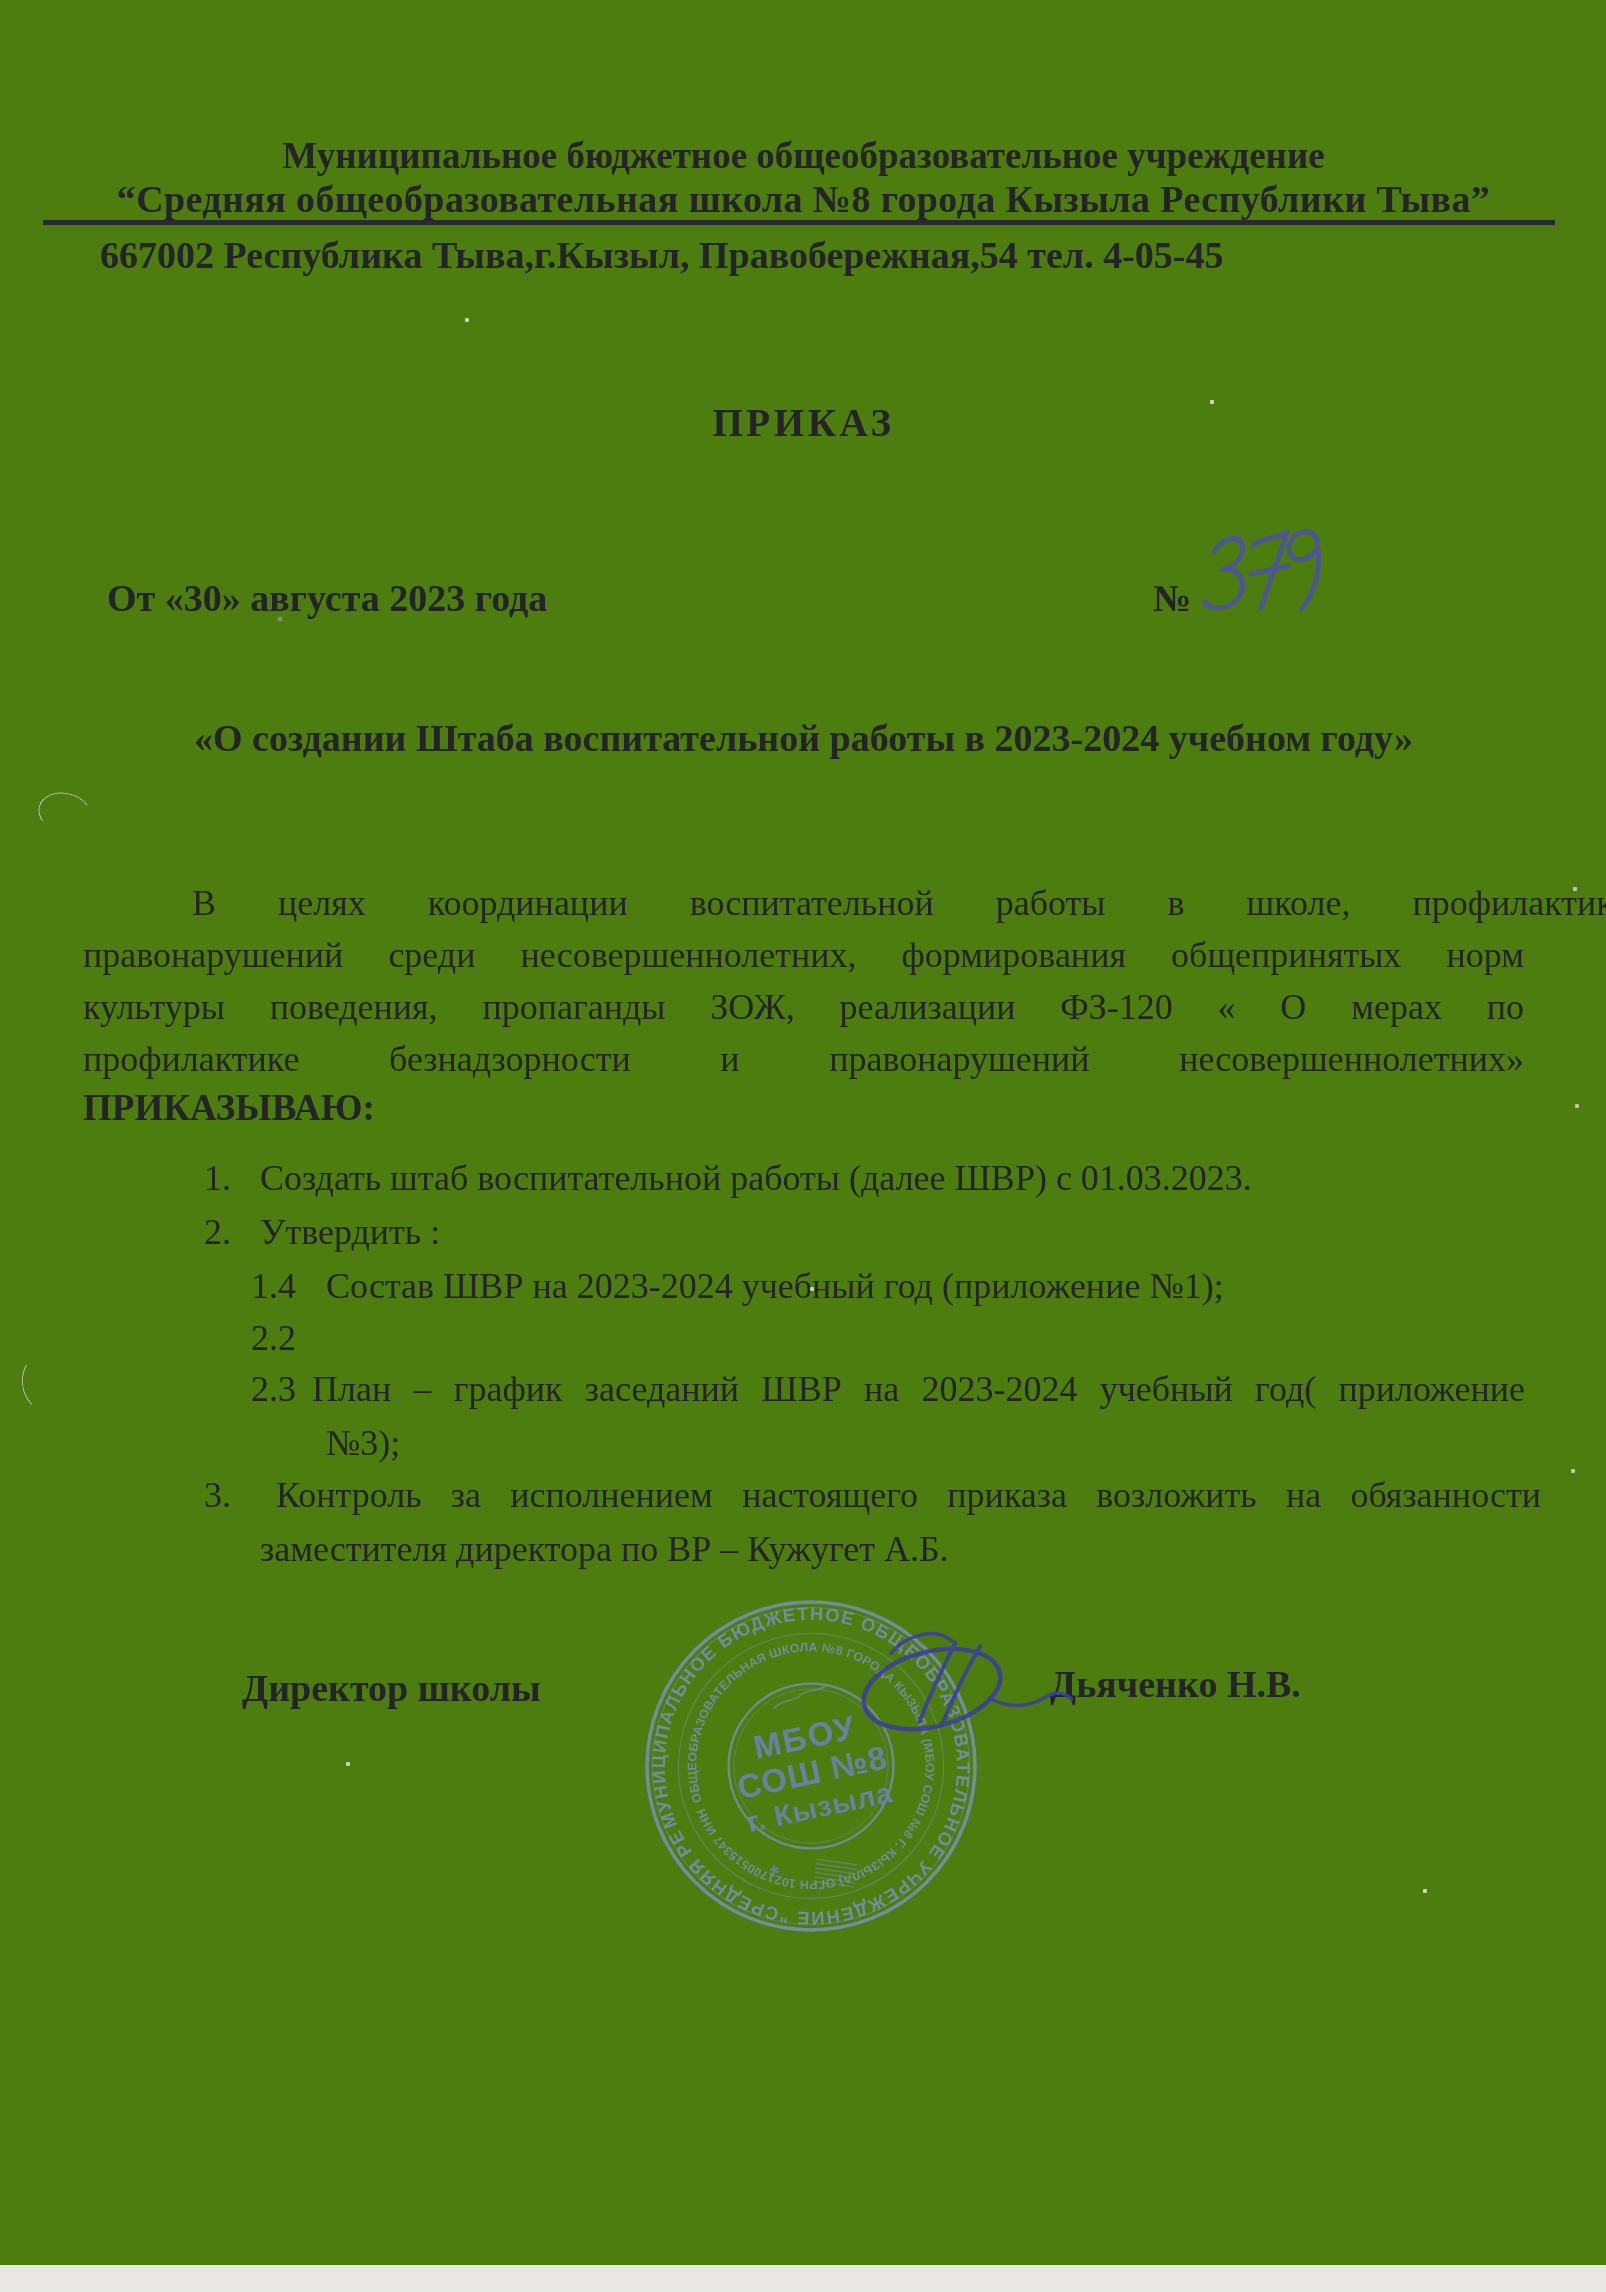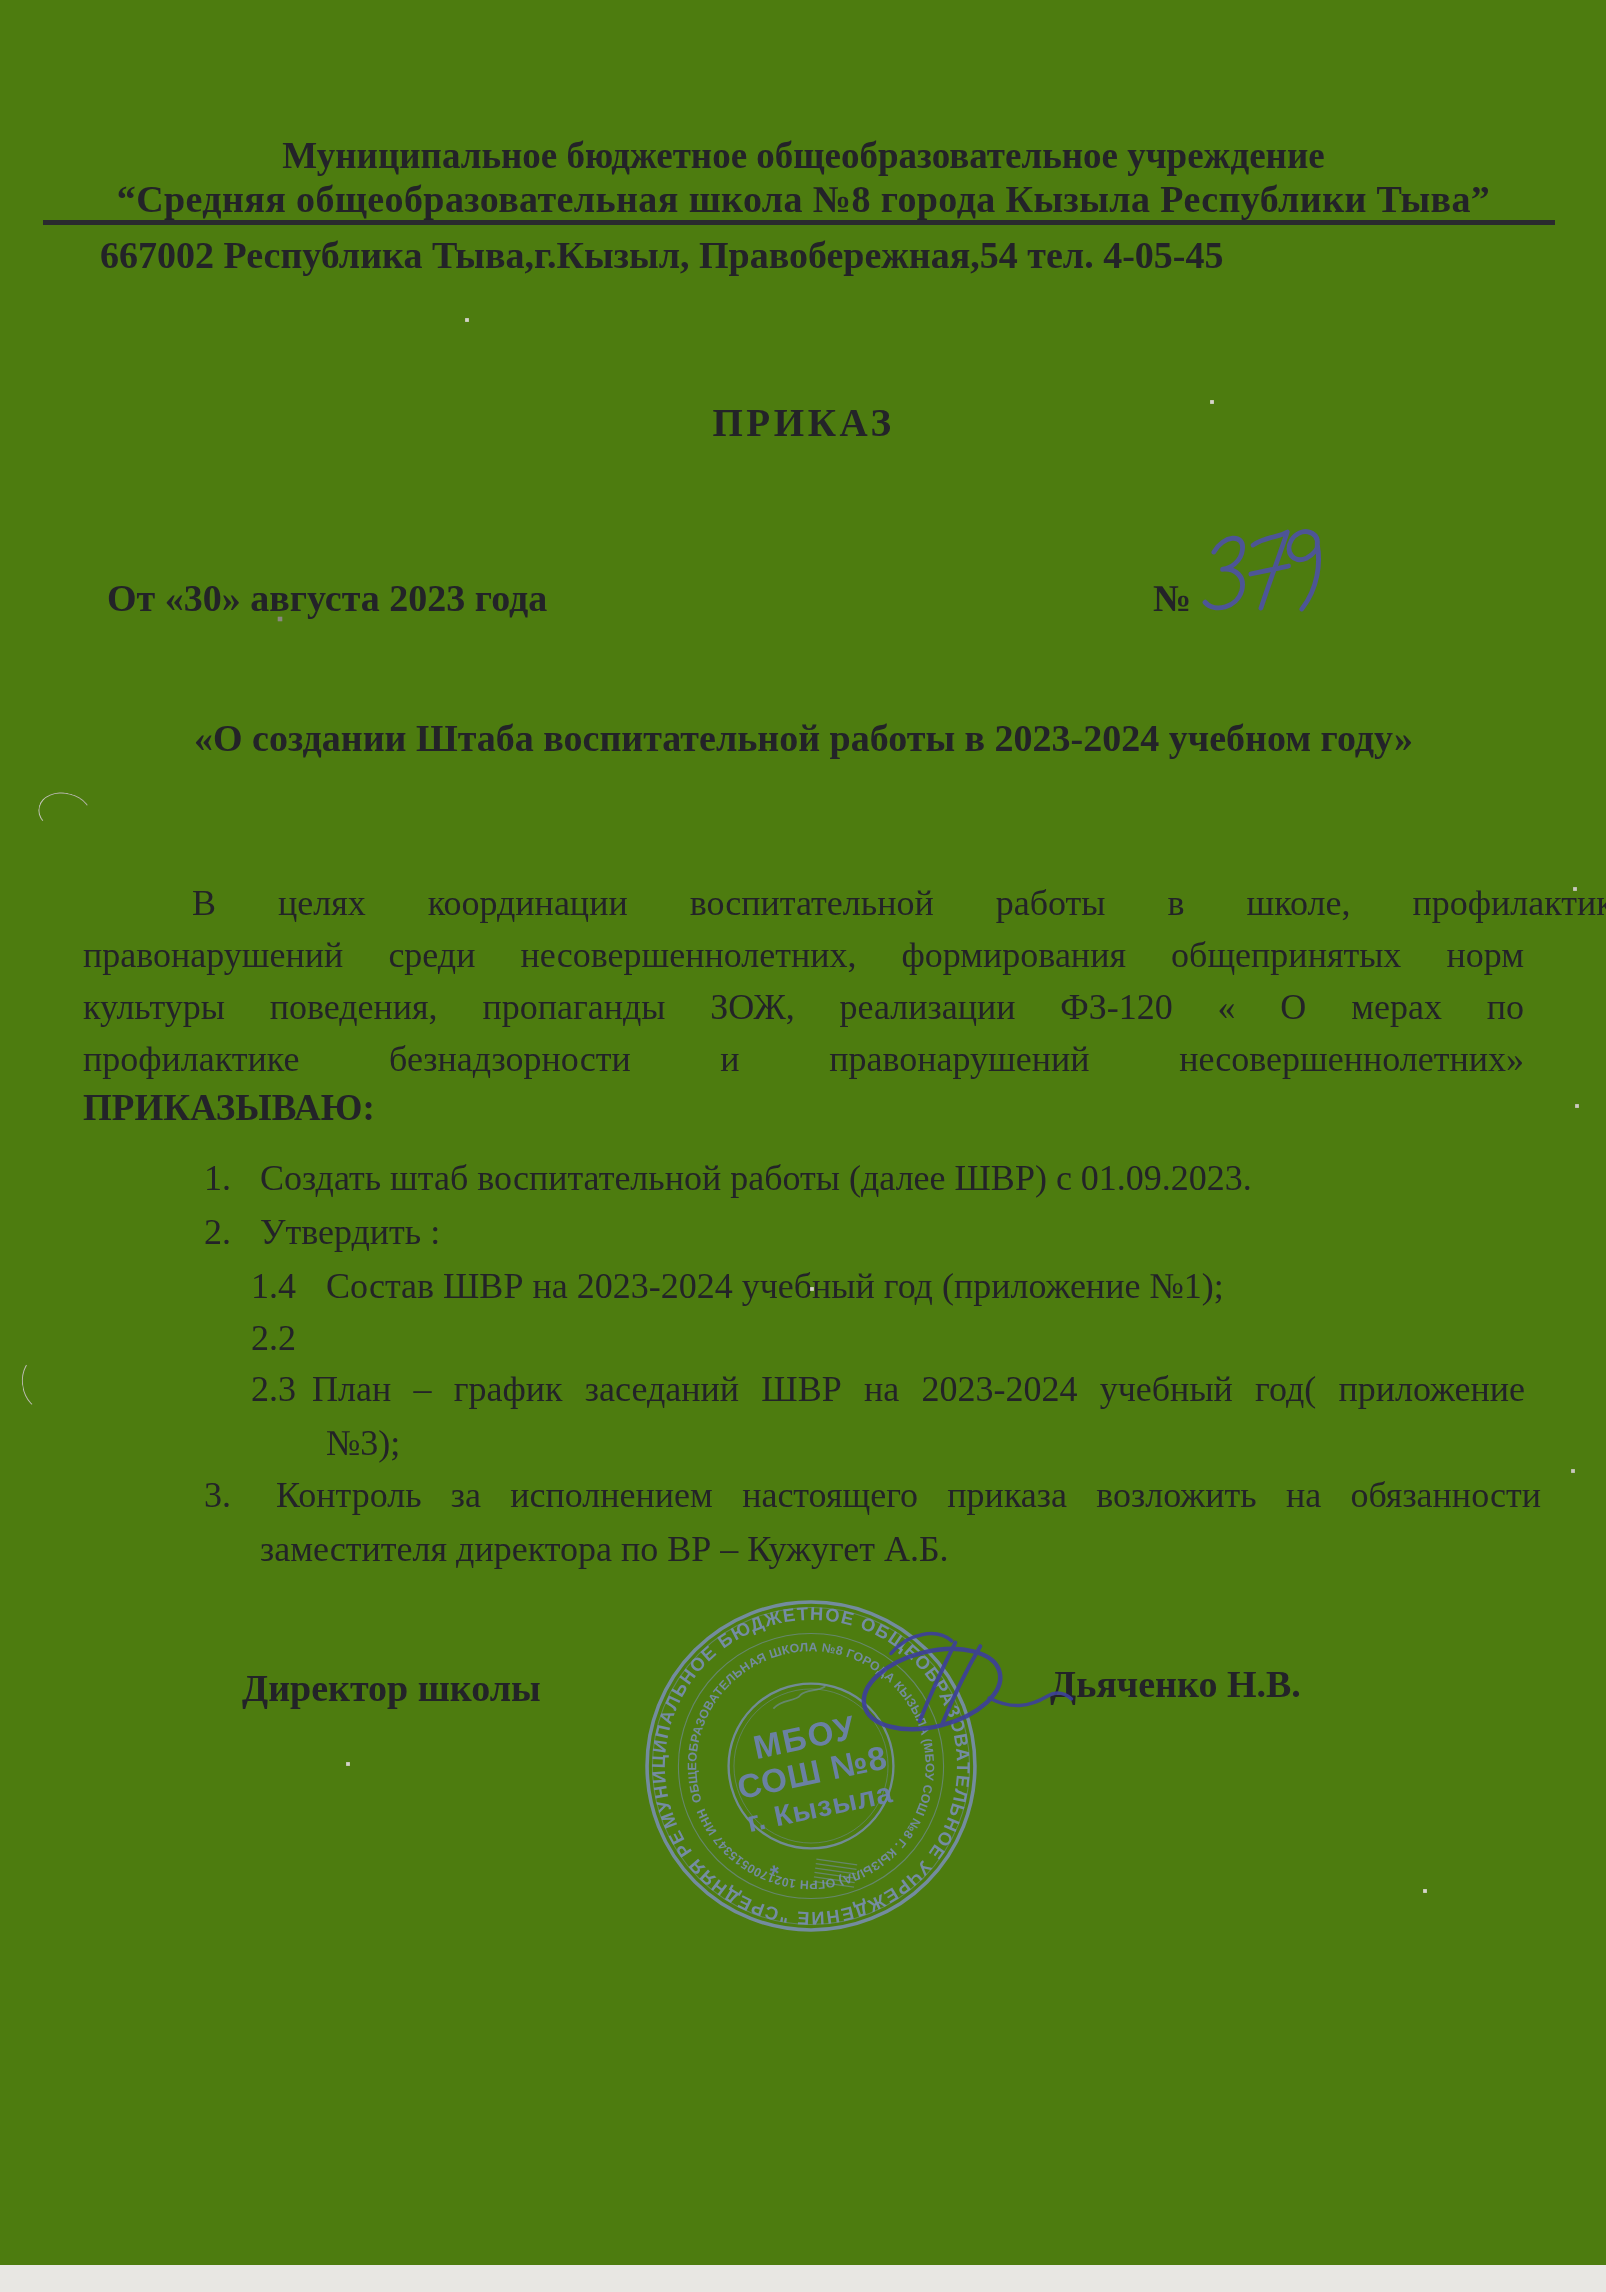--- a/index.html
+++ b/index.html
@@ -85,21 +85,21 @@
 
   <div class="t b center subject">«О создании Штаба воспитательной работы в 2023-2024 учебном году»</div>
 
   <div class="body-line indent" style="top:882px">В целях координации воспитательной работы в школе, профилактики</div>
   <div class="body-line" style="top:934px">правонарушений среди несовершеннолетних, формирования общепринятых норм</div>
   <div class="body-line" style="top:986px">культуры поведения, пропаганды ЗОЖ, реализации ФЗ-120 « О мерах по</div>
   <div class="body-line" style="top:1038px">профилактике безнадзорности и правонарушений несовершеннолетних»</div>
   <div class="t b resolve">ПРИКАЗЫВАЮ:</div>
 
   <span class="num" style="top:1157px;left:204px">1.</span>
-  <span class="itext" style="top:1157px;left:260px"><span>Создать штаб воспитательной работы (далее </span><span class="u">ШВР</span><span>) с 01.09.2023.</span></span>
+  <span class="itext" style="top:1157px;left:260px"><span>Создать штаб воспитательной работы (далее </span><span class="u">ШВР</span><span>) с 01.03.2023.</span></span>
 
   <span class="num" style="top:1211px;left:204px">2.</span>
   <span class="itext" style="top:1211px;left:260px">Утвердить :</span>
 
   <span class="num" style="top:1265px;left:251px">1.4</span>
   <span class="itext" style="top:1265px;left:326px"><span>Состав </span><span class="u">ШВР</span><span> на 2023-2024 учебный год (приложение №1);</span></span>
 
   <span class="num" style="top:1317px;left:251px">2.2</span>
 
   <span class="num" style="top:1368px;left:251px">2.3</span>

